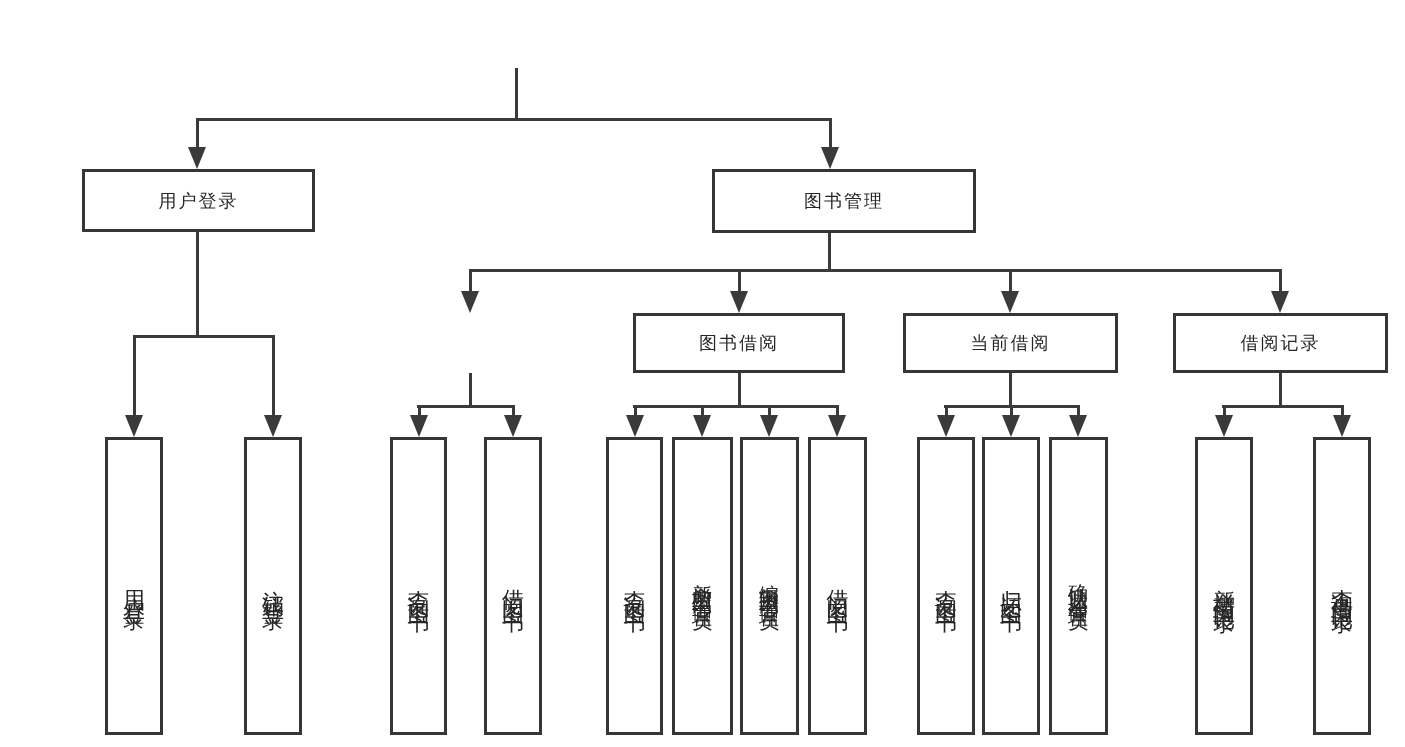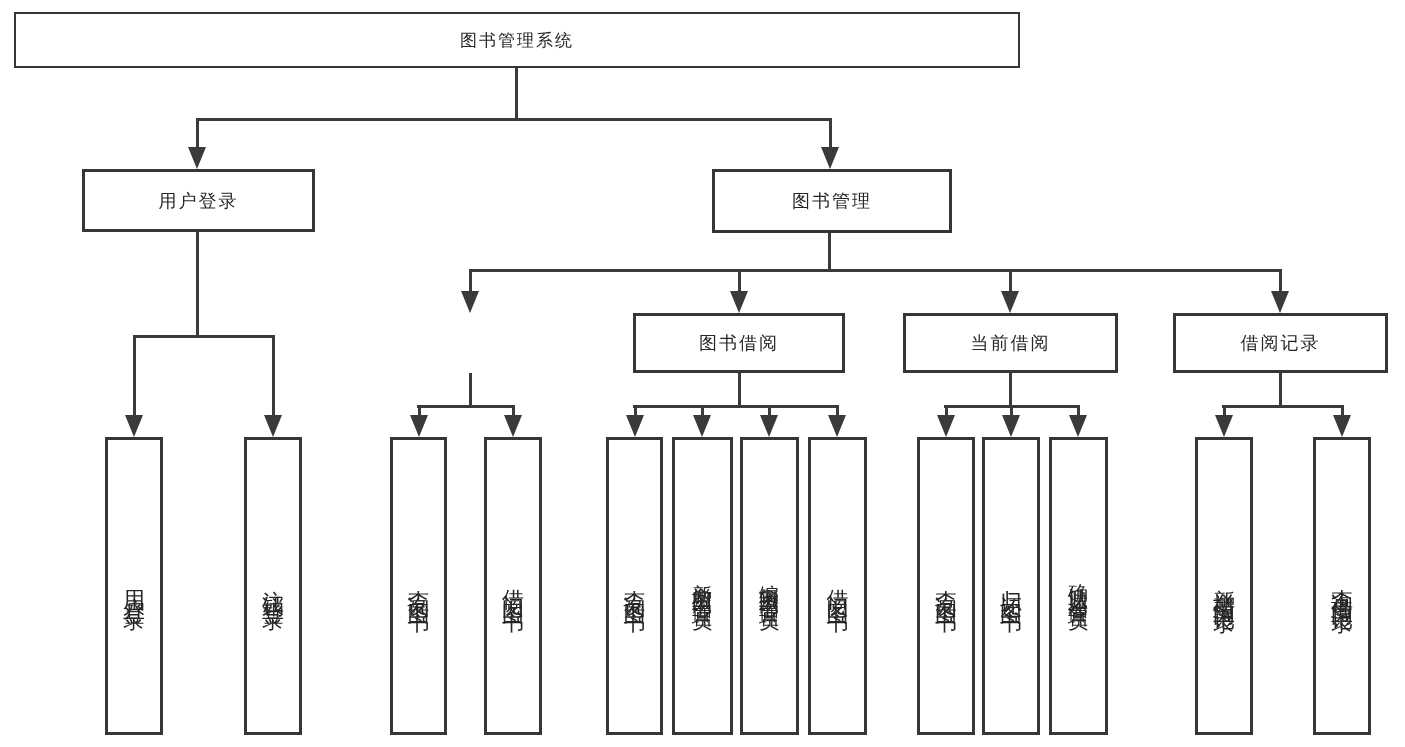--- a/index.html
+++ b/index.html
@@ -65,28 +65,25 @@
     color: #a6a6a6;
     white-space: nowrap;
     z-index: 10;
   }
 </style>
 </head>
 <body>
 
 <div id="canvas">
 
-  <div class="box hbox rootbox" style="left:14px; top:12px; width:1006px; height:56px;">
-    <span>图书管理系统</span>
-  </div>
 
   <div class="box hbox" style="left:82px; top:169px; width:233px; height:63px;">
     <span>用户登录</span>
   </div>
-  <div class="box hbox" style="left:712px; top:169px; width:240px; height:64px;">
+  <div class="box hbox" style="left:712px; top:169px; width:264px; height:64px;">
     <span>图书管理</span>
   </div>
 
   <div class="box hbox" style="left:633px; top:313px; width:212px; height:60px;">
     <span>图书借阅</span>
   </div>
   <div class="box hbox" style="left:903px; top:313px; width:215px; height:60px;">
     <span>当前借阅</span>
   </div>
   <div class="box hbox" style="left:1173px; top:313px; width:215px; height:60px;">

